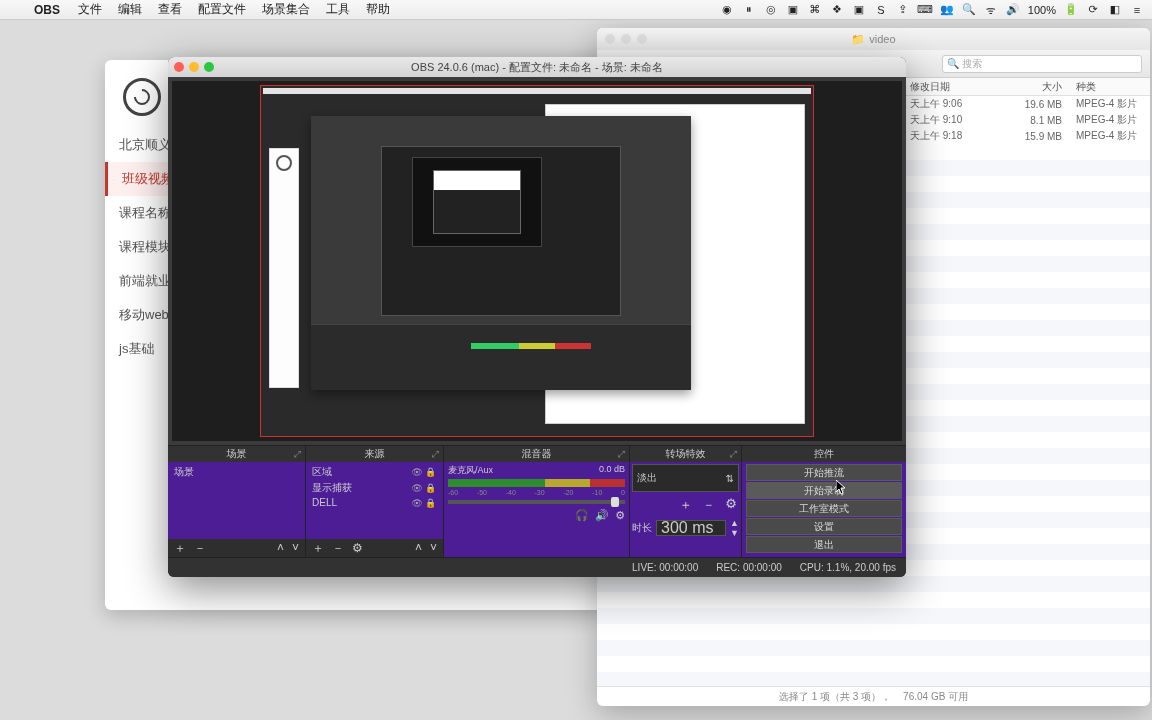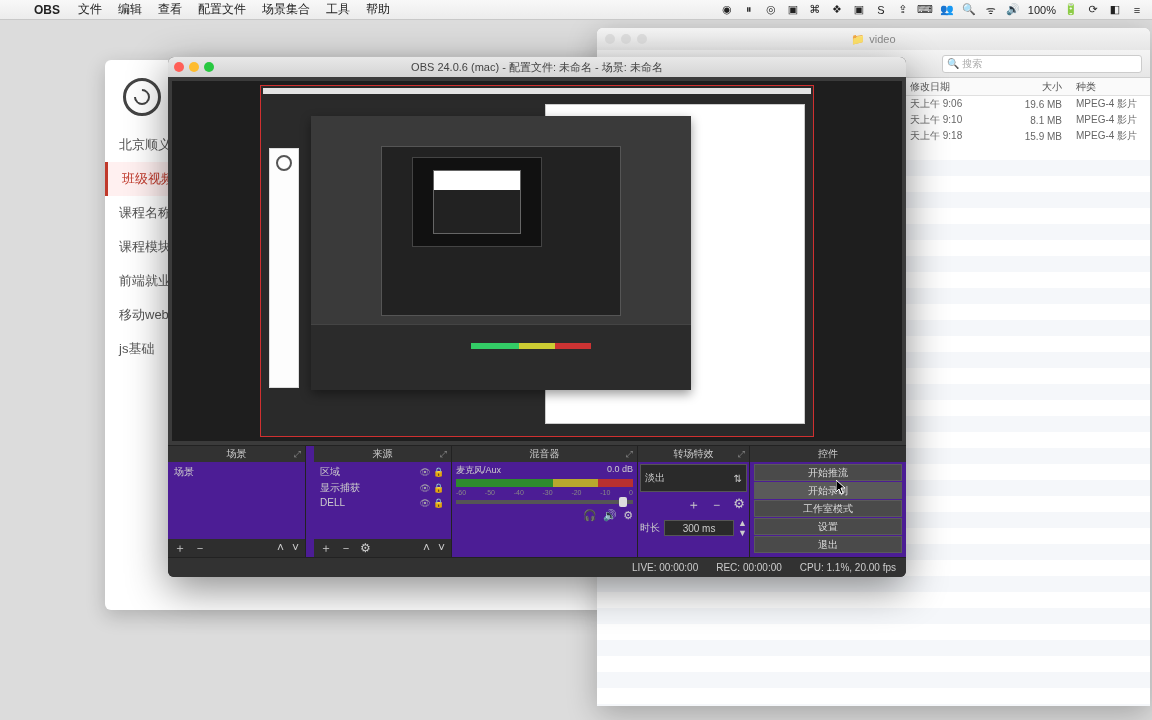--- a/index.html
+++ b/index.html
@@ -72,36 +72,36 @@
 .obs .panels { height:112px; display:flex; background:#4c1d95; border-top:1px solid #222; }
 .obs .panel { border-right:1px solid #222; display:flex; flex-direction:column; position:relative; }
 .obs .panel .phead { height:16px; background:#323232; font-size:10px; color:#ccc; display:flex; align-items:center; justify-content:center; position:relative; }
 .obs .panel .phead .pop { position:absolute; right:4px; color:#999; font-size:9px; }
 .obs .panel .pbody { flex:1; font-size:10px; color:#ccc; padding:2px 4px; overflow:hidden; }
 .obs .panel .pfoot { height:18px; background:#2e2e2e; display:flex; align-items:center; gap:8px; padding:0 6px; color:#ccc; font-size:12px; }
 .obs .panel .row { padding:1px 2px; display:flex; align-items:center; }
 .obs .panel .row .eye { margin-left:auto; display:flex; gap:3px; color:#aaa; font-size:9px; }
 
 .obs .p-scenes { width:138px; }
-.obs .p-sources { width:138px;margin-left:8px; }
+.obs .p-sources { width:138px; }
 .obs .p-mixer { width:186px;text-align:center; }
 .obs .p-trans { width:112px; }
 .obs .p-ctrls { flex:1; border-right:none; }
 
 .obs .p-mixer .meter { height:8px; background:linear-gradient(90deg,#2e8b2e 0 55%,#b8a82e 55% 80%,#b83030 80%); margin:2px 0; position:relative; }
 .obs .p-mixer .ticks { height:8px; font-size:7px; color:#888; display:flex; justify-content:space-between; }
 .obs .p-mixer .slider { height:4px; background:#555; margin:3px 0; position:relative; }
 .obs .p-mixer .slider::after { content:""; position:absolute; right:6px; top:-3px; width:8px; height:10px; background:#ddd; border-radius:2px; }
 .obs .p-mixer .mixicons { display:flex; justify-content:flex-end; gap:6px; color:#ccc; font-size:11px; padding-top:2px; }
 .obs .p-mixer .dblabel { display:flex; justify-content:space-between; font-size:9px; }
 
 .obs .p-trans .sel { height:28px; background:#2a2a2a; border:1px solid #555; margin:2px; font-size:10px; color:#ccc; padding:0 4px; display:flex; align-items:center; justify-content:space-between; }
 .obs .p-trans .trow { display:flex; align-items:center; gap:4px; margin:2px; }
 .obs .p-trans .trow .lbl { font-size:10px; color:#ccc; }
-.obs .p-trans .trow .num { flex:1; height:16px; background:#2a2a2a; border:1px solid #555; font-size:10px; color:#ccc; padding:0 4px; display:flex; align-items:center;justify-content:center; }
+.obs .p-trans .trow .num { flex:1; height:16px; background:#2a2a2a; border:1px solid #555; font-size:16px; color:#ccc; padding:0 4px; display:flex; align-items:center; }
 .obs .p-trans .icrow { display:flex; gap:10px; justify-content:flex-end; padding:2px 4px; color:#ccc; font-size:13px; }
 
 .obs .p-ctrls .btn { height:17px; margin:1px 4px; background:#4a4a4a; border:1px solid #5a5a5a; font-size:10px; color:#ddd; display:flex; align-items:center; justify-content:center; cursor:pointer; }
 .obs .p-ctrls .btn.hover { background:#5a5a5a; }
 
 .obs .status { height:20px; background:#323232; border-top:1px solid #222; display:flex; align-items:center; justify-content:flex-end; gap:18px; padding:0 10px; font-size:10px; color:#ccc; }
 
 .cursor { position:absolute; width:12px; height:16px; z-index:200; pointer-events:none; }
 .cursor svg { width:100%; height:100%; }
 </style>
@@ -199,20 +199,24 @@
         <div class="c4">MPEG-4 影片</div>
     </div>
     <div class="frow">
       <div class="c1"></div>
         <div class="c2">天上午 9:18</div>
         <div class="c3">15.9 MB</div>
         <div class="c4">MPEG-4 影片</div>
     </div>
   </div>
   <div class="fbody"></div>
+  <div class="fstatus">
+    <span>选择了 1 项（共 3 项），</span>
+    <span>76.04 GB 可用</span>
+  </div>
 </div>
 
 <div class="obs">
   <div class="otitle">
     <div class="otls">
         <span class="r"></span>
         <span class="y"></span>
         <span class="g"></span>
       </div>
     <span>OBS 24.0.6 (mac) - 配置文件: 未命名 - 场景: 未命名</span>

